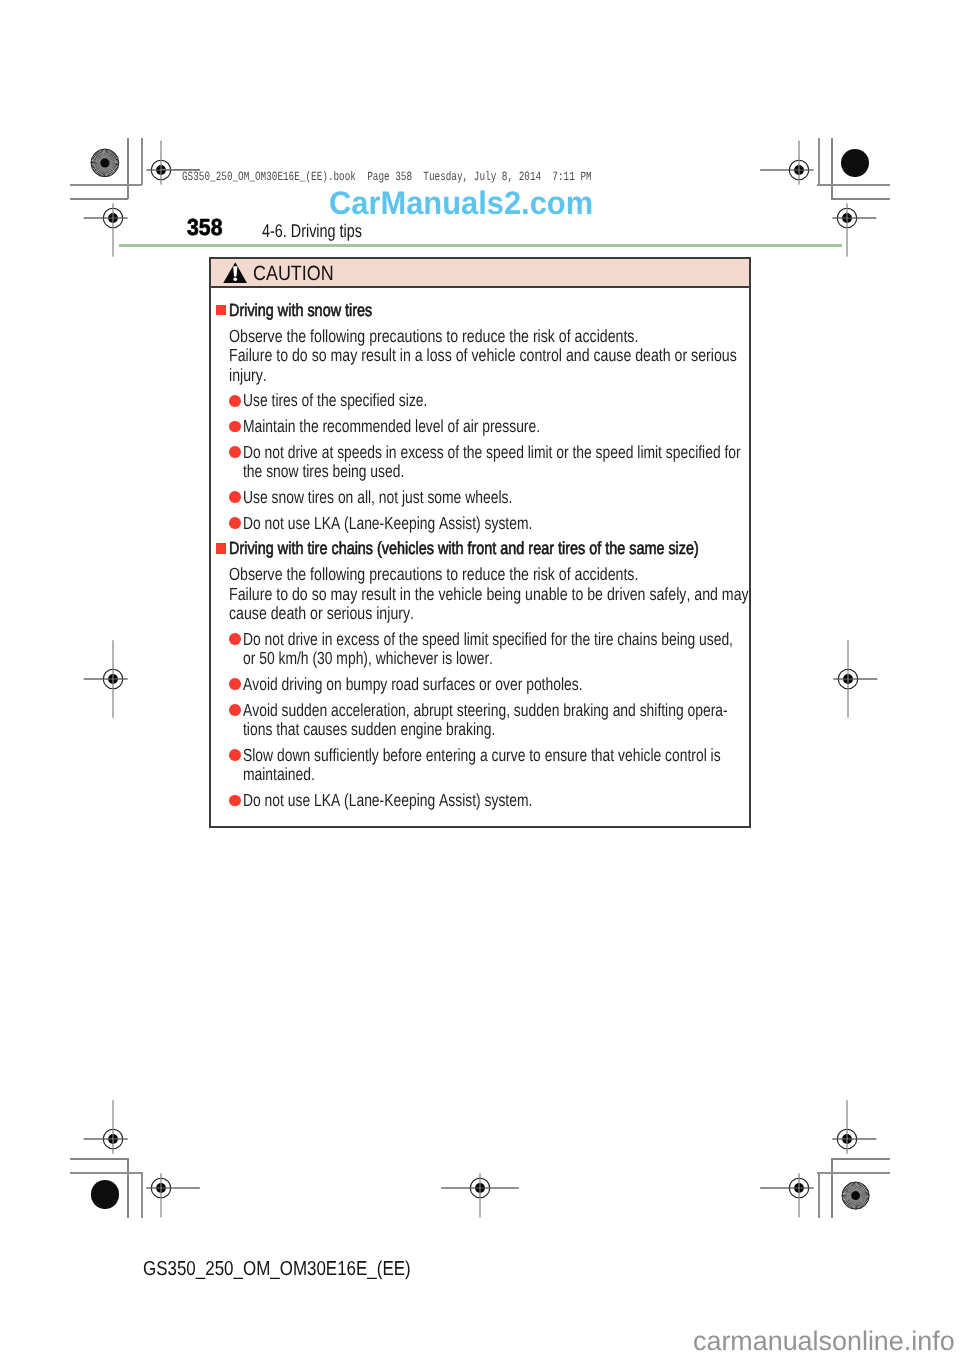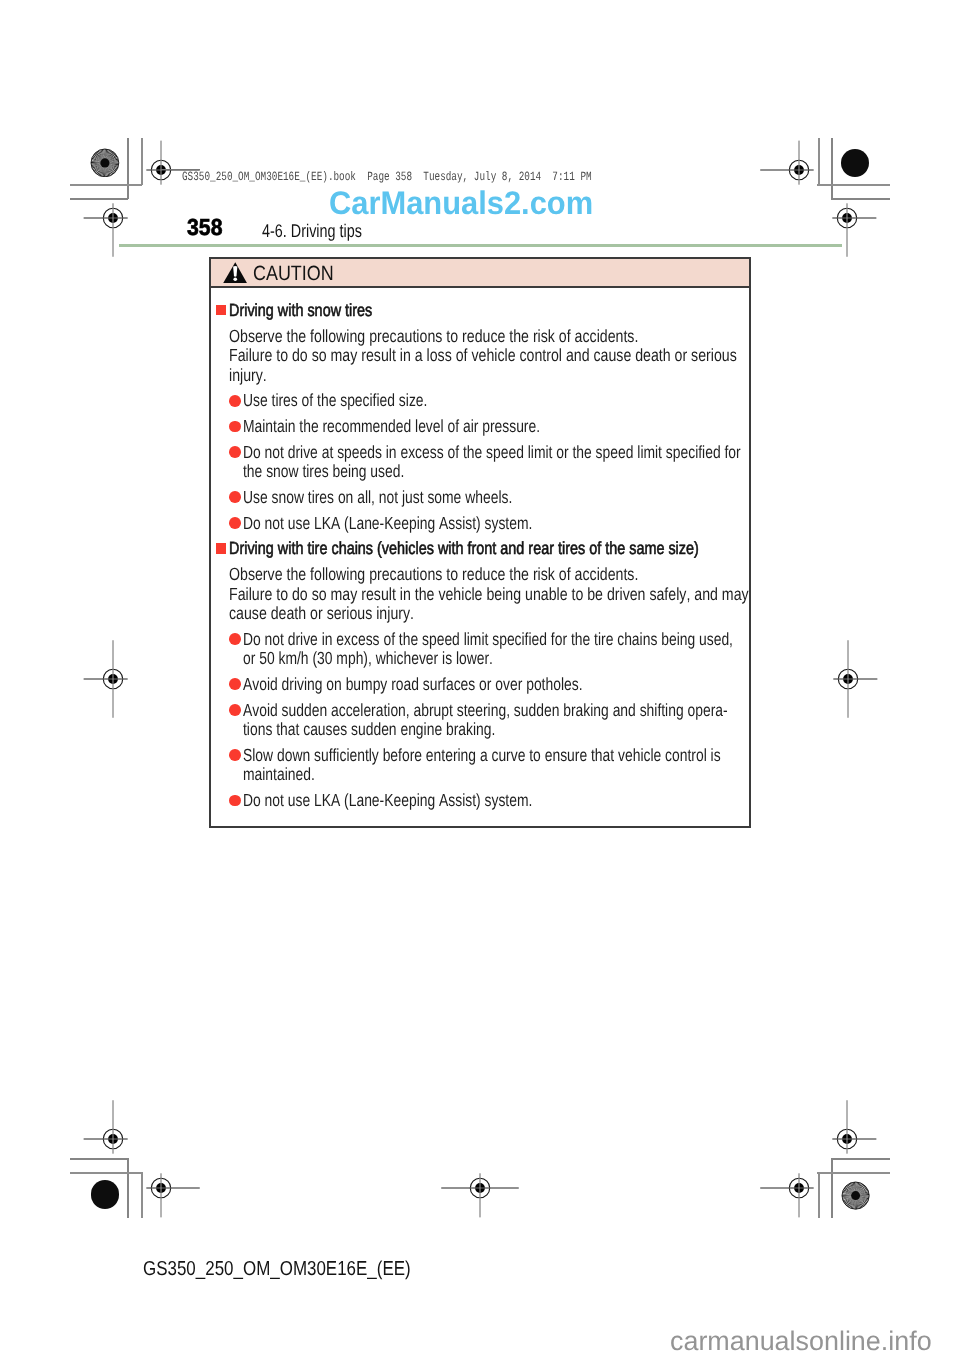--- a/index.html
+++ b/index.html
@@ -276,21 +276,21 @@
       <path d="M14.60,14.60 L10.32,1.69 A13.60,13.60 0 0,1 11.16,1.44 Z" fill="#111"></path>
       <path d="M14.60,14.60 L11.69,1.32 A13.60,13.60 0 0,1 12.56,1.15 Z" fill="#111"></path>
       <path d="M14.60,14.60 L13.09,1.08 A13.60,13.60 0 0,1 13.97,1.01 Z" fill="#111"></path>
       <circle cx="14.60" cy="14.60" r="4.49" fill="#0a0a0a"></circle>
     </svg>
 
 <div class="print-header" style="left:182.0px;top:169.71px">GS350_250_OM_OM30E16E_(EE).book  Page 358  Tuesday, July 8, 2014  7:11 PM</div>
 <div class="crop" style="left:161.0px;top:168.8px;width:38.6px;height:1.3px;background:#777"></div>
 
 <div class="wm-top" style="left:328.8px;top:184.30px">CarManuals2.com</div>
-<div class="wm-bot" style="left:670px;top:1326.05px">carmanualsonline.info</div>
+<div class="wm-bot" style="left:693px;top:1326.05px">carmanualsonline.info</div>
 
 <div class="page-num" style="left:186.6px;top:214.10px">358</div>
 <div class="sec-title" style="left:261.5px;top:219.54px">4-6. Driving tips</div>
 <div class="green-rule" style="left:118.6px;top:244.0px;width:723.0px;height:2.9px"></div>
 
 <div class="footer-code" style="left:142.6px;top:1258.01px">GS350_250_OM_OM30E16E_(EE)</div>
 
 <div class="caution-hdr" style="left:209.00px;top:257.30px;width:541.80px;height:30.40px"></div>
 <div class="caution-box" style="left:209.00px;top:257.30px;width:541.80px;height:1.75px;background:#3b3b3b"></div>
 <div class="caution-box" style="left:209.00px;top:826.05px;width:541.80px;height:1.75px;background:#3b3b3b"></div>

